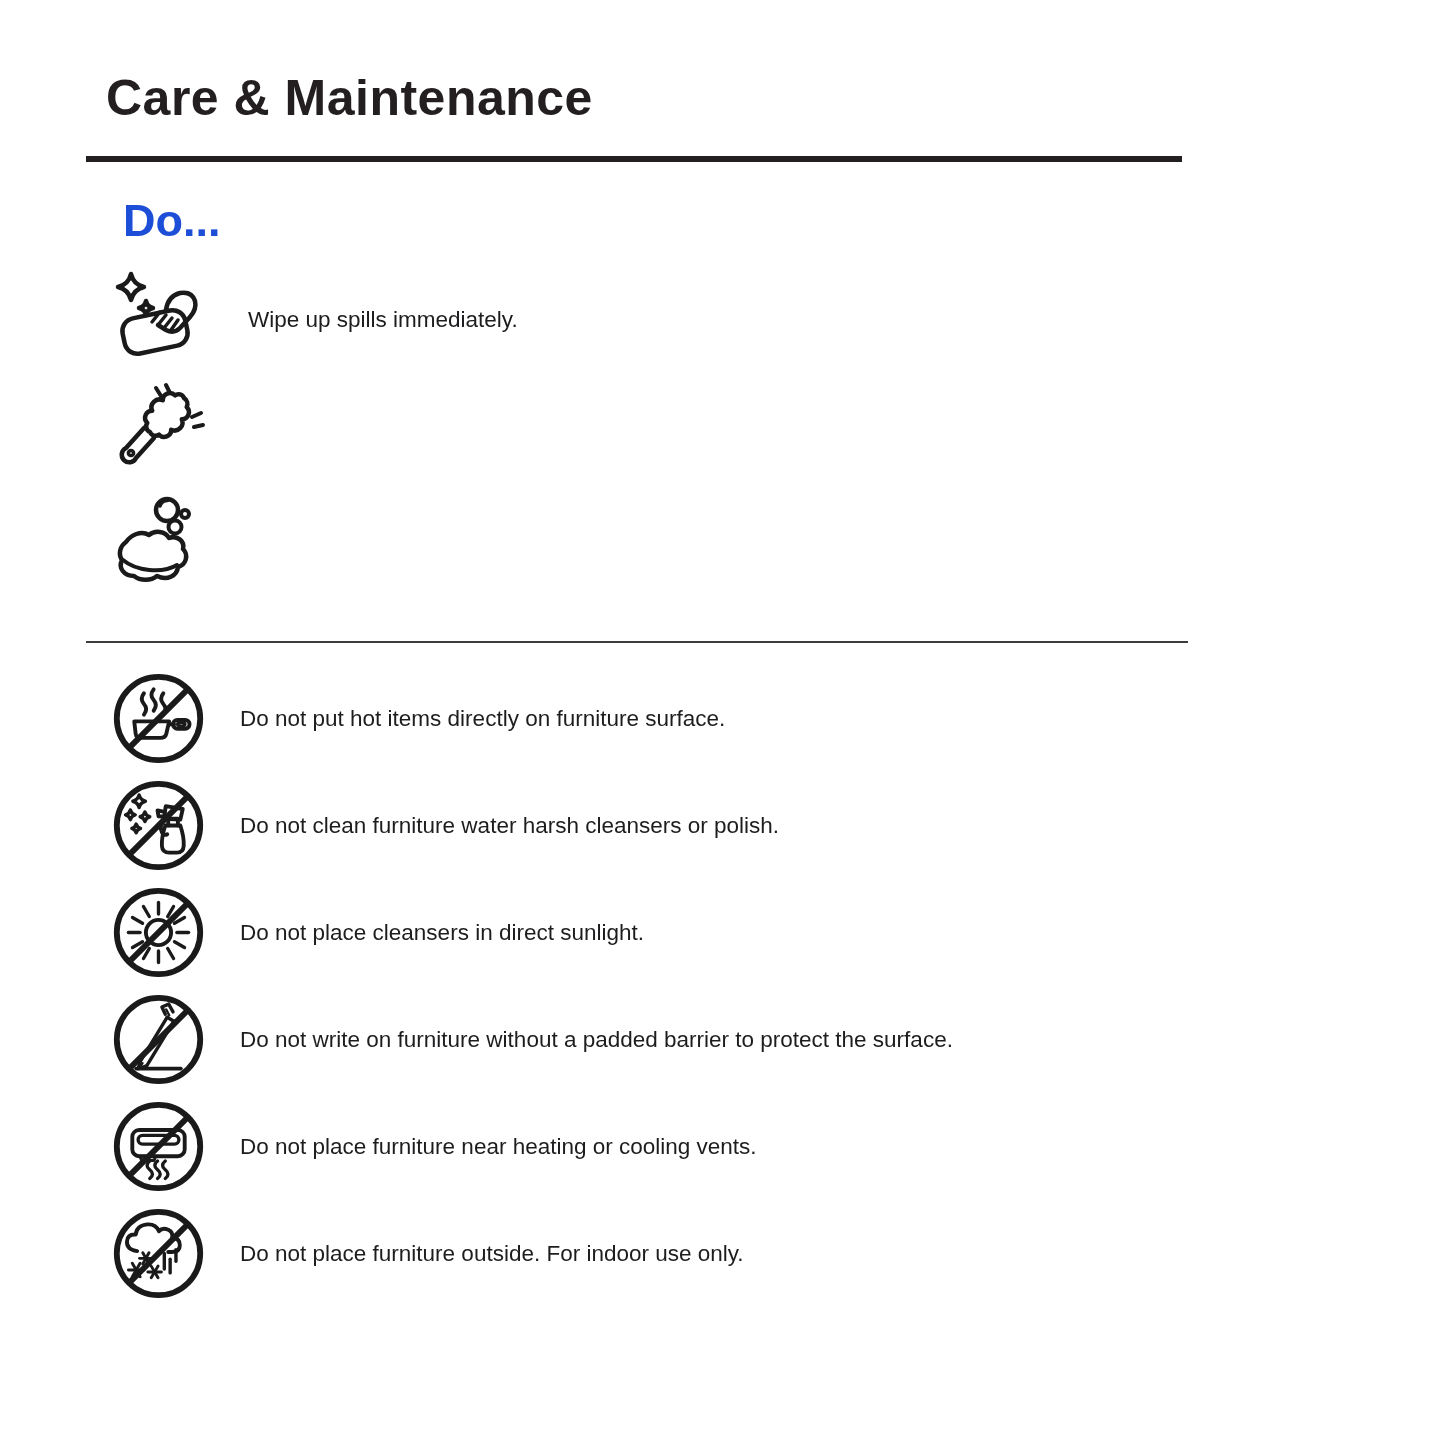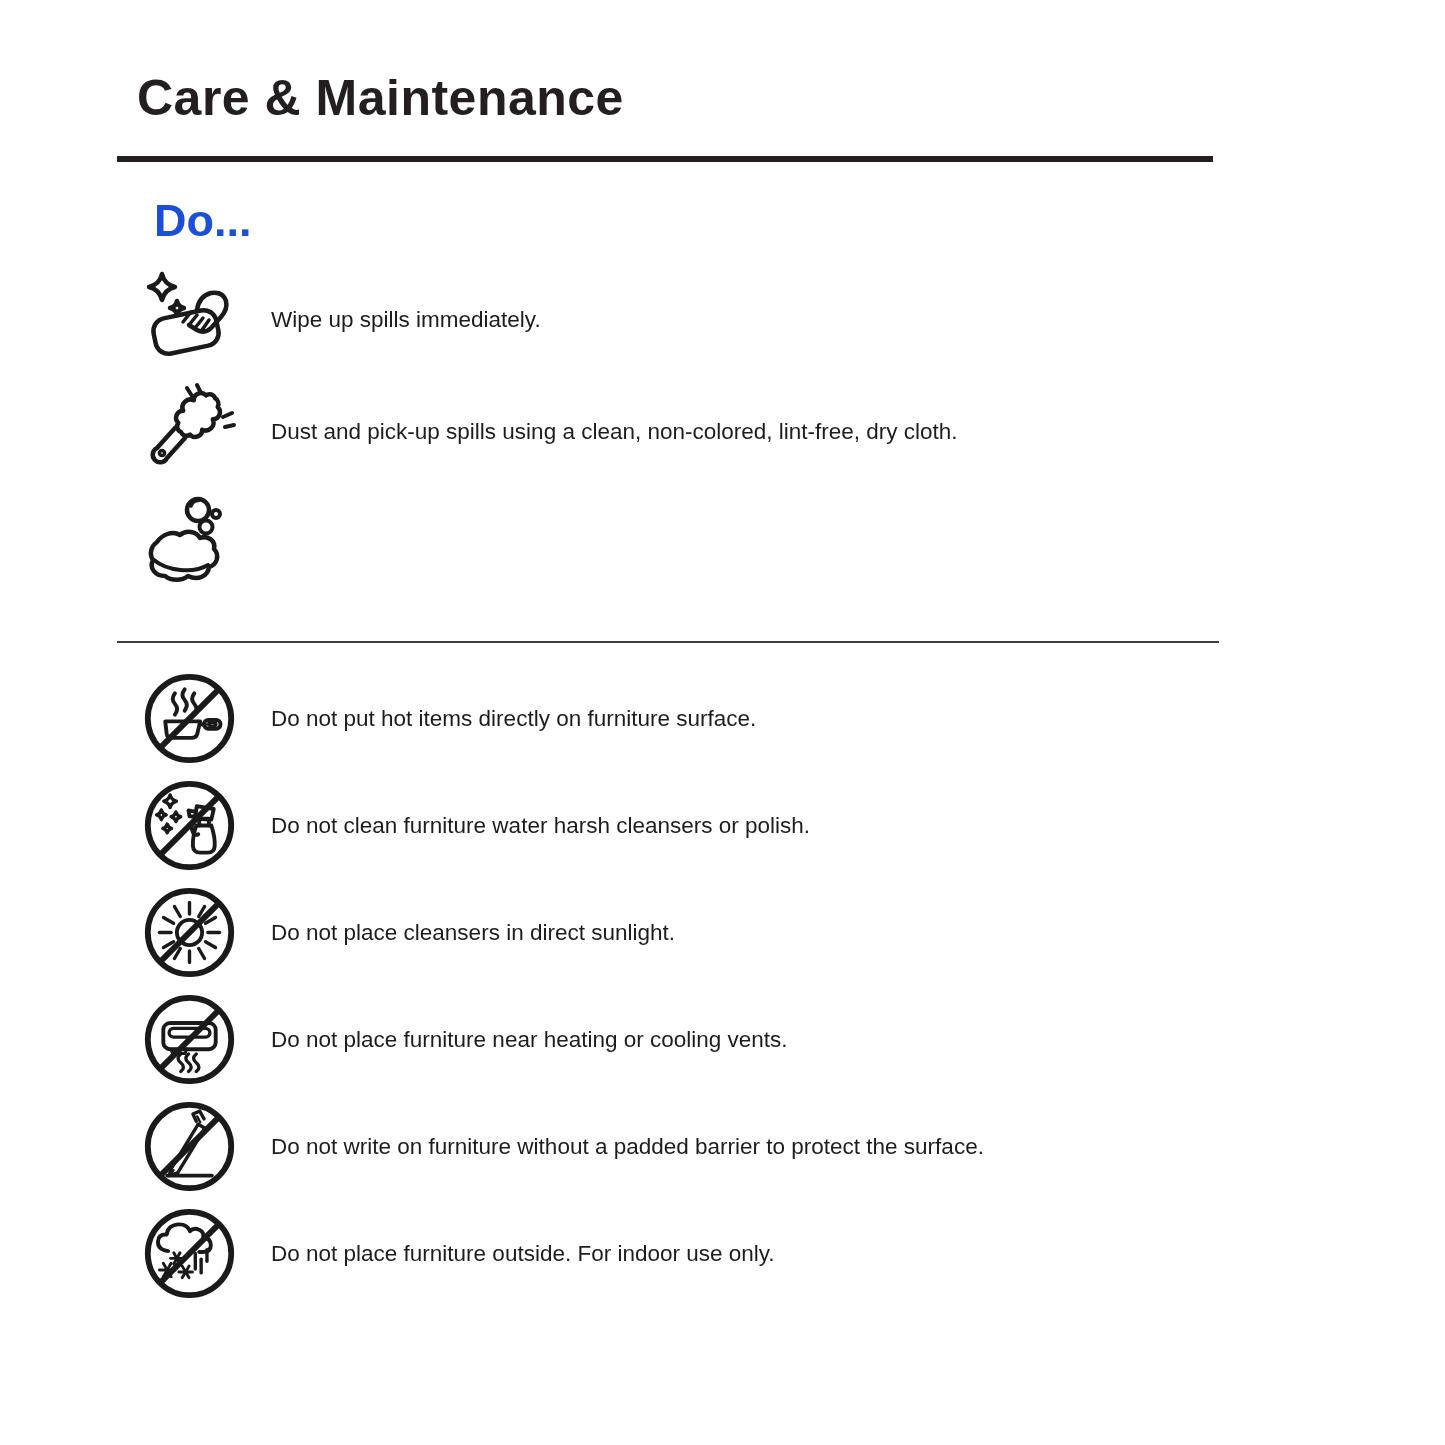--- a/index.html
+++ b/index.html
@@ -1,42 +1,42 @@
 <!DOCTYPE html>
 <html><head>
 <meta charset="utf-8">
 <style>
   html, body { margin:0; padding:0; }
   body {
     width:1445px; height:1445px; background:#ffffff;
     font-family:"Liberation Sans", sans-serif; color:#1d1d1f;
     overflow:hidden;
   }
-  .page { padding:70px 0 0 117px; width:1102px; }
+  .page { padding:70px 0 0 86px; width:1102px; }
   .title {
     font-size:50px; font-weight:bold; line-height:56px;
     margin:0 0 0 20px; letter-spacing:0.5px; color:#231f20;
   }
   .rule-thick { width:1096px; height:6px; background:#231f20; margin-top:30px; }
   .rule-thin  { width:1102px; height:2px; background:#3d3d3d; margin-top:41px; }
   .section-heading {
     font-size:45px; font-weight:bold; line-height:50px;
     margin:34px 0 0 37px; color:#1d4ed8;
   }
   .do-rows { margin-top:18px; }
   .dont-rows { margin-top:22px; }
   .care-row { display:flex; align-items:center; margin-left:24px; }
   .do-rows .care-row { height:112px; }
   .dont-rows .care-row { height:107px;text-align:center; }
   .icon { display:block; }
   .do-rows .icon { width:100px; height:100px; flex:0 0 100px; }
   .dont-rows .icon { width:97px; height:97px; flex:0 0 97px; }
   .icon svg { width:100%; height:100%; display:block; }
   .row-text { font-size:22.5px; line-height:28px; margin:0; color:#1d1d1f; }
-  .do-rows .row-text { margin-left:30px; }
+  .do-rows .row-text { margin-left:38px; }
   .dont-rows .row-text { margin-left:33px; }
   .stk { fill:none; stroke:#1a1a1a; stroke-linecap:round; stroke-linejoin:round; }
 </style>
 </head>
 <body>
 
 <div class="page">
 
   <h1 class="title">Care &amp; Maintenance</h1>
   <div class="rule-thick"></div>
@@ -70,21 +70,20 @@
             <path d="M74 16 A7 7 0 0 1 76.7 25.1 A7 7 0 0 1 71.8 37.2 A8 8 0 0 1 61.2 47.8 A7 7 0 0 1 49.1 52.7 A6 6 0 0 1 40 50 A6 6 0 0 1 37.3 40.9 A7 7 0 0 1 42.2 28.8 A8 8 0 0 1 52.8 18.2 A7 7 0 0 1 64.9 13.3 A6 6 0 0 1 74 16 Z"></path>
             <path d="M34 46 L16 66 A7.5 7.5 0 1 0 26 76 L44 56"></path>
             <circle cx="21" cy="71" r="2.6" stroke-width="3.5"></circle>
             <path d="M46 6 L51 14" stroke-width="4"></path>
             <path d="M56 3 L60 11" stroke-width="4"></path>
             <path d="M82 35 L91 31" stroke-width="4"></path>
             <path d="M84 45 L93 43" stroke-width="4"></path>
           </g>
         </svg>
       </span>
-      <p class="row-text">Dust and pick-up spills using a clean, non-colored, lint-free, dry cloth.</p>
     </div>
 
     <div class="care-row">
       <span class="icon">
         <svg viewBox="0 0 100 100">
           <g class="stk" stroke-width="4.5">
             <circle cx="57" cy="16" r="11"></circle>
             <path d="M50 12 A8 8 0 0 1 57.5 6.5" stroke-width="3.5"></path>
             <circle cx="75" cy="20" r="4" stroke-width="4"></circle>
             <circle cx="65" cy="33" r="6.5" stroke-width="4"></circle>
@@ -173,57 +172,57 @@
             <path d="M20 80 L80 20"></path>
           </g>
         </svg>
       </span>
       <p class="row-text">Do not place cleansers in direct sunlight.</p>
     </div>
 
     <div class="care-row">
       <span class="icon">
         <svg viewBox="0 0 100 100">
-          <g class="stk" stroke-width="4">
-            <rect x="23" y="33" width="54" height="27" rx="7"></rect>
-            <rect x="29" y="38.5" width="42" height="9" rx="4.5" stroke-width="3.5"></rect>
-            <path d="M31 60 L47 60 L45.5 64.5 L32.5 64.5 Z" stroke-width="3"></path>
-            <path d="M41 83 q5.5 -4.5 0 -9 q-5.5 -4.5 0 -9" stroke-width="3.5"></path>
-            <path d="M49 83 q5.5 -4.5 0 -9 q-5.5 -4.5 0 -9" stroke-width="3.5"></path>
-            <path d="M57 83 q5.5 -4.5 0 -9 q-5.5 -4.5 0 -9" stroke-width="3.5"></path>
-          </g>
-          <g class="stk" stroke-width="6">
-            <circle cx="50" cy="50" r="43"></circle>
-            <path d="M20 80 L80 20"></path>
-          </g>
-        </svg>
-      </span>
-      <p class="row-text">Do not place furniture near heating or cooling vents.</p>
-    </div>
-
-    <div class="care-row">
-      <span class="icon">
-        <svg viewBox="0 0 100 100">
           <g class="stk" stroke-width="3.5">
             <path d="M27 80 L73 80" stroke-width="4"></path>
             <path d="M31 73 L59 27"></path>
             <path d="M37.8 77.2 L65.8 31.2"></path>
             <path d="M59 27 L65.8 31.2"></path>
             <path d="M31 73 L29 80 L37.8 77.2"></path>
             <path d="M29 80 L33.5 74.5" stroke-width="2.5"></path>
             <path d="M57 24 L53.5 16.5 L60.5 13.5 L65 21.5"></path>
             <path d="M61 25 L58 19" stroke-width="2.5"></path>
           </g>
           <g class="stk" stroke-width="6">
             <circle cx="50" cy="50" r="43"></circle>
             <path d="M20 80 L80 20"></path>
           </g>
         </svg>
       </span>
       <p class="row-text">Do not write on furniture without a padded barrier to protect the surface.</p>
+    </div>
+
+    <div class="care-row">
+      <span class="icon">
+        <svg viewBox="0 0 100 100">
+          <g class="stk" stroke-width="4">
+            <rect x="23" y="33" width="54" height="27" rx="7"></rect>
+            <rect x="29" y="38.5" width="42" height="9" rx="4.5" stroke-width="3.5"></rect>
+            <path d="M31 60 L47 60 L45.5 64.5 L32.5 64.5 Z" stroke-width="3"></path>
+            <path d="M41 83 q5.5 -4.5 0 -9 q-5.5 -4.5 0 -9" stroke-width="3.5"></path>
+            <path d="M49 83 q5.5 -4.5 0 -9 q-5.5 -4.5 0 -9" stroke-width="3.5"></path>
+            <path d="M57 83 q5.5 -4.5 0 -9 q-5.5 -4.5 0 -9" stroke-width="3.5"></path>
+          </g>
+          <g class="stk" stroke-width="6">
+            <circle cx="50" cy="50" r="43"></circle>
+            <path d="M20 80 L80 20"></path>
+          </g>
+        </svg>
+      </span>
+      <p class="row-text">Do not place furniture near heating or cooling vents.</p>
     </div>
 
     <div class="care-row">
       <span class="icon">
         <svg viewBox="0 0 100 100">
           <g class="stk" stroke-width="4">
             <path d="M28 47.5 Q17 46 17.5 37.5 Q18 30 26.5 30.5 Q27.5 21 38.5 20 Q47.5 19.5 50.5 27 Q54 23 60 25.5 Q65.5 28 64 34 Q72 34 72 41.5 Q72 48.5 63.5 48.5 L60 48.5"></path>
           </g>
           <g class="stk" stroke-width="3">
             <path d="M30.5 55 L43.5 55"></path>

